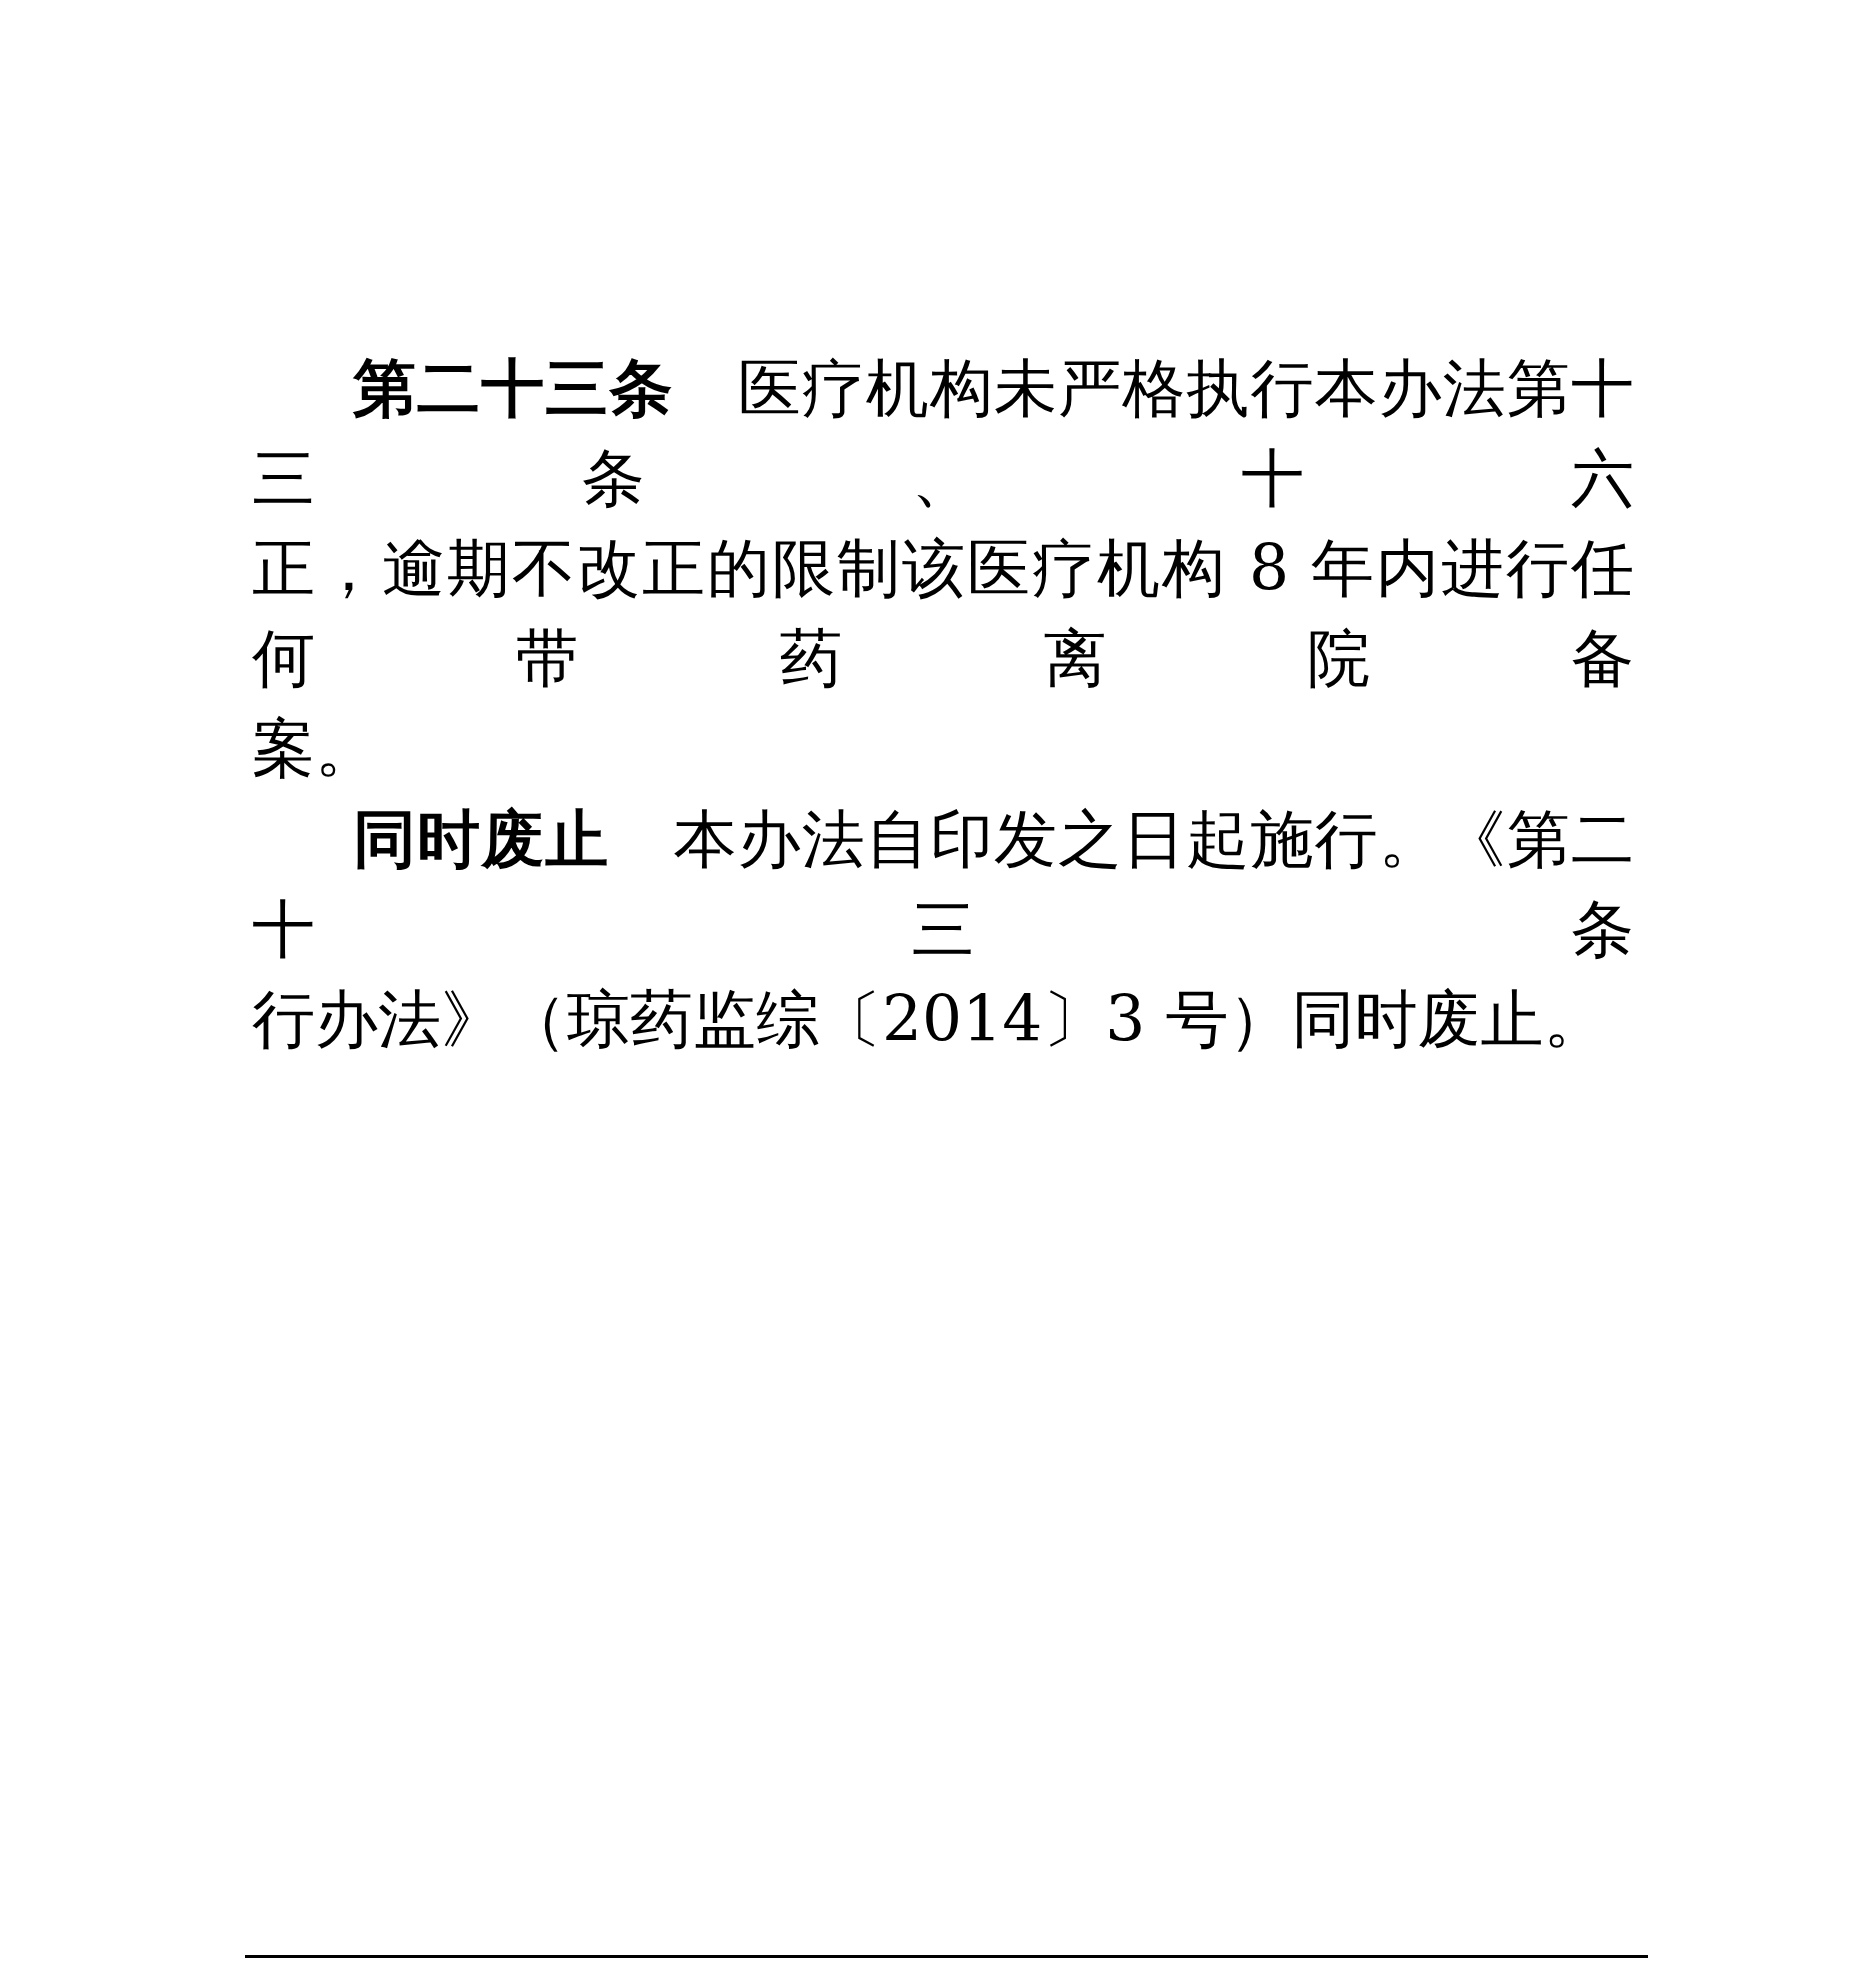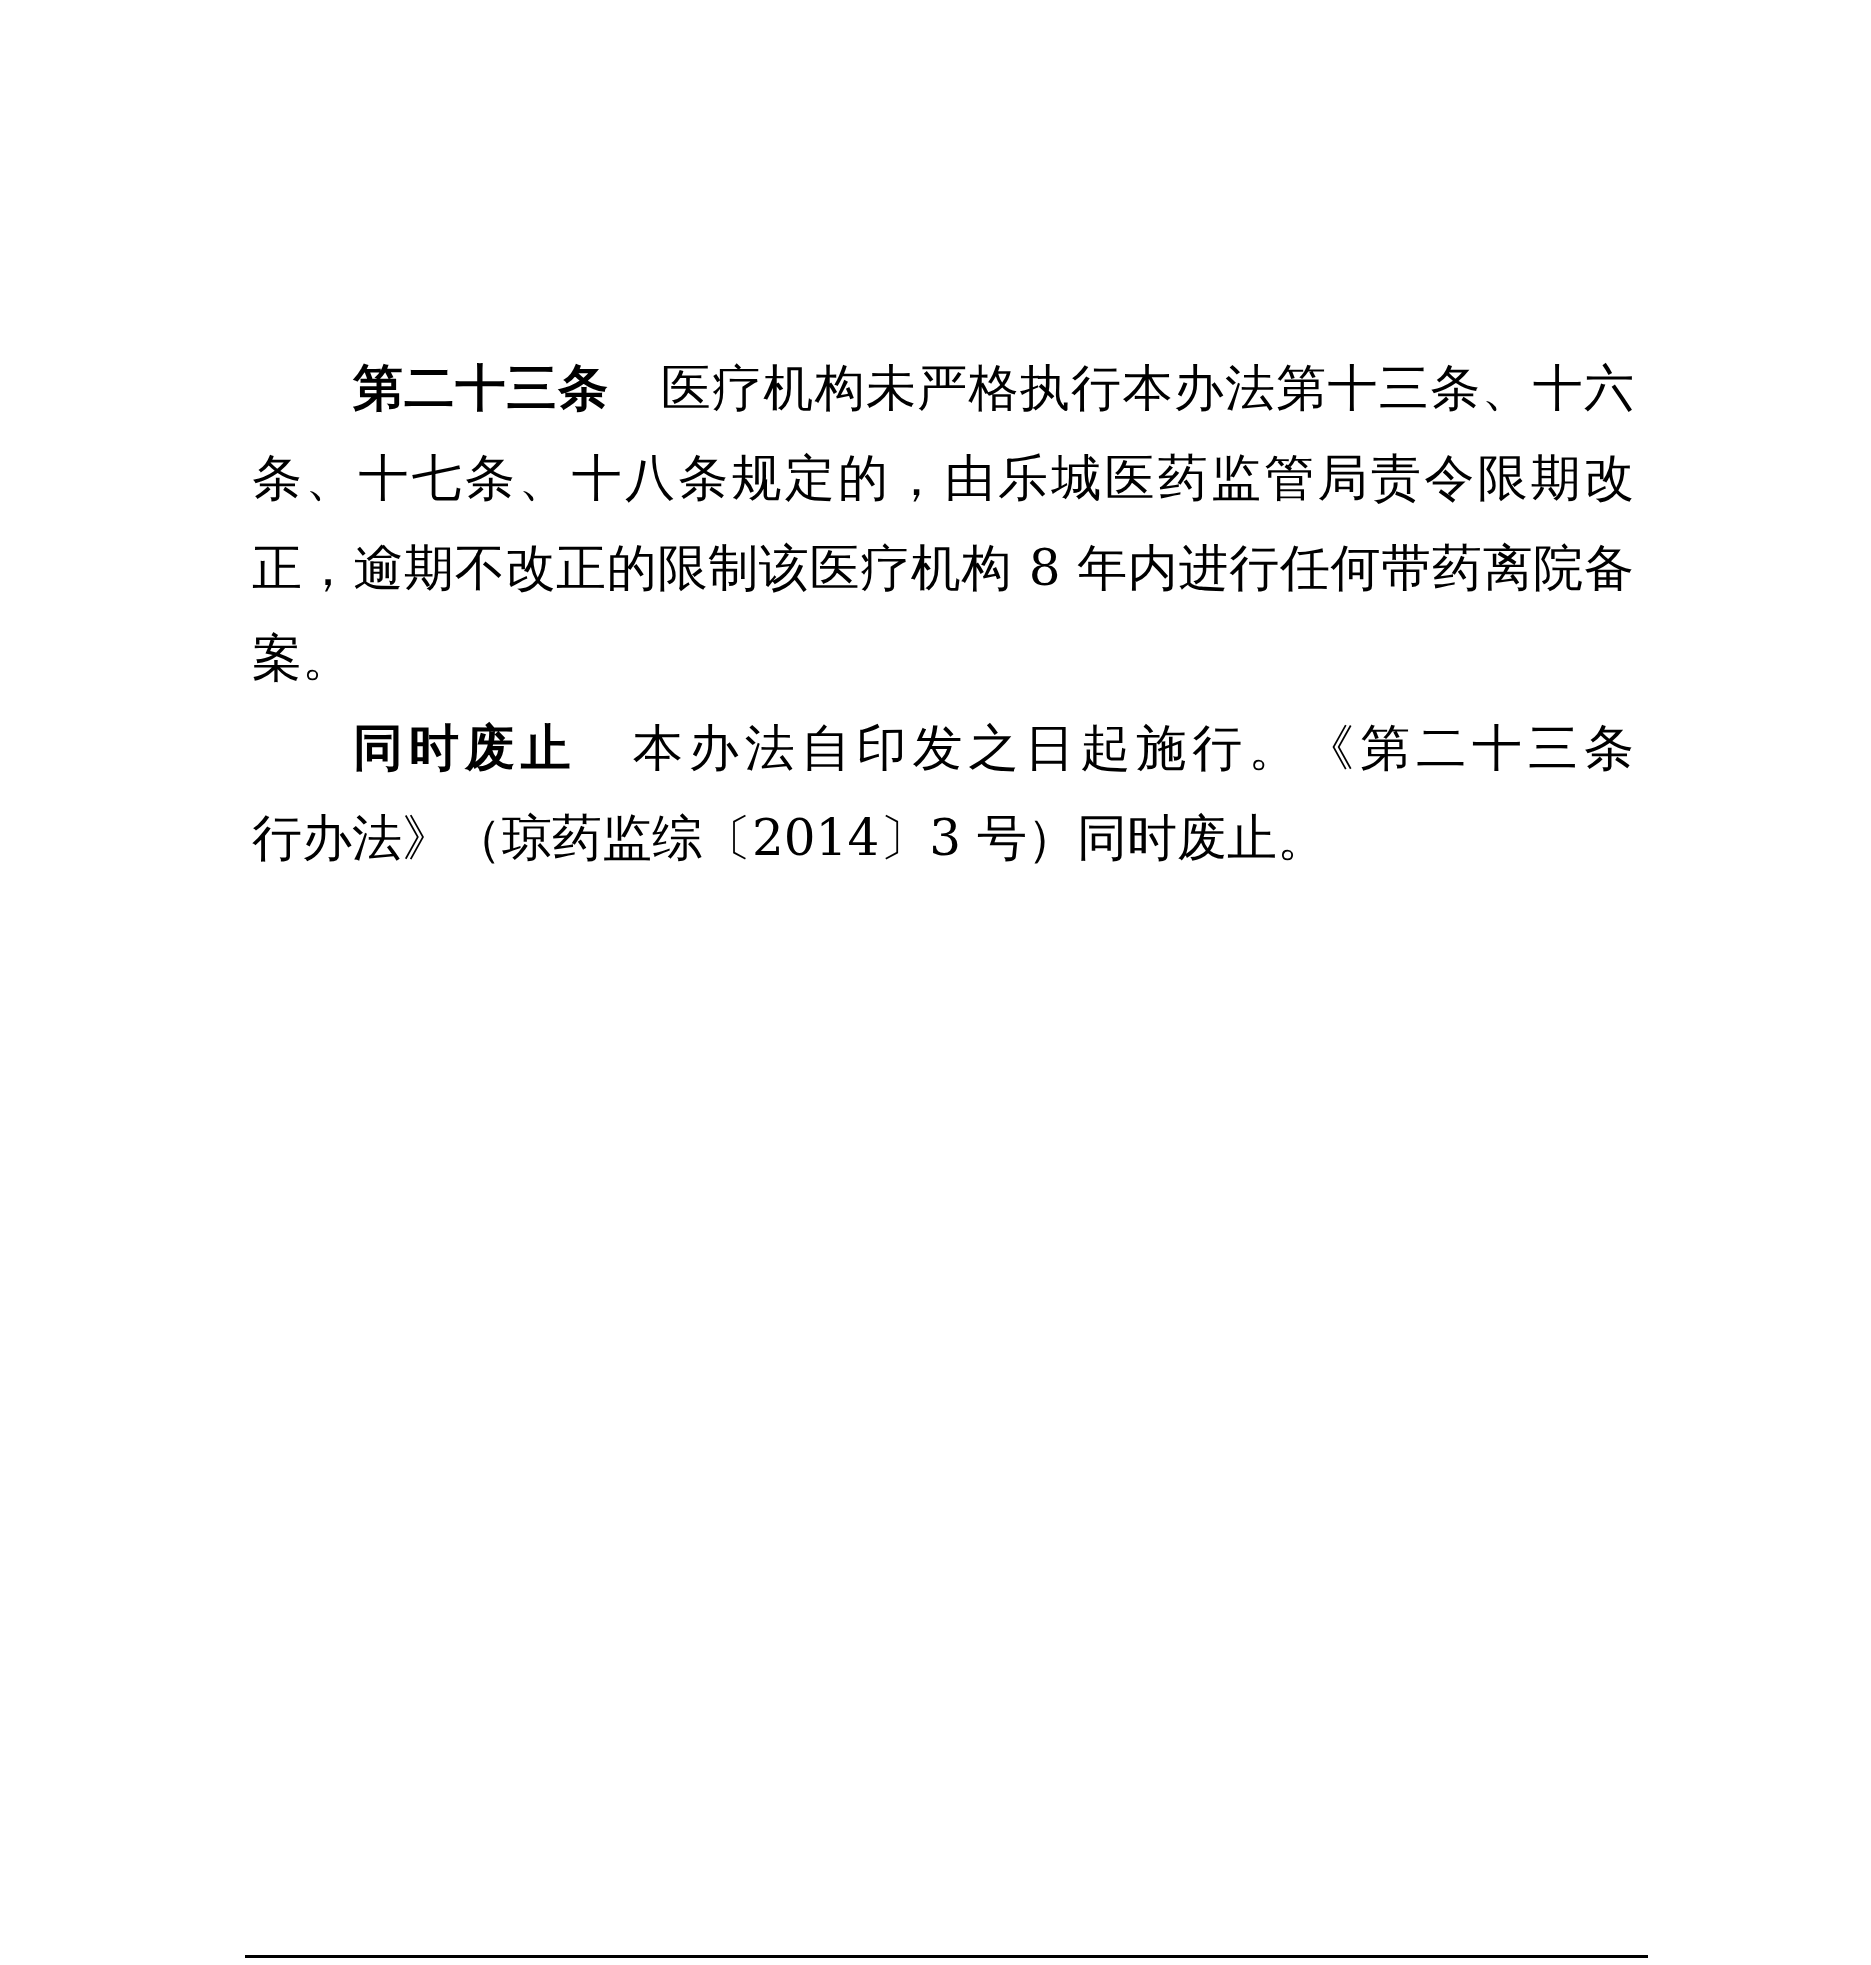--- a/index.html
+++ b/index.html
@@ -9,21 +9,21 @@
     background: #ffffff;
     color: #000000;
     font-family: "DejaVu Serif", serif;
   }
   .page { position: absolute; inset: 0; background: #ffffff; overflow: hidden; }
 
   
   .body-text {
     position: absolute;
     left: 252px; top: 343px; width: 1382px;
-    font-size: 50px;
+    font-size: 63px;
     line-height: 90px;
     letter-spacing: 0px;
   }
   .line { text-align: justify; }
   .line.justify { text-align-last: justify; }
   .line.indent { text-indent: 101px; }
   .line .bold { font-weight: bold; }
 
   
   .rule { position: absolute; left: 245px; width: 1403px; height: 3.1px; background: #000000; }
@@ -32,23 +32,20 @@
 </head>
 <body>
 
 <div class="page">
 
   <div class="body-text">
     <div class="line justify indent">
       <span class="bold">第二十三条</span><span>　医疗机构未严格执行本办法第十三条、十六</span>
     </div>
     <div class="line justify">
-      <span>条、十七条、十八条规定的，由乐城医药监管局责令限期改</span>
-    </div>
-    <div class="line justify">
       <span>正，逾期不改正的限制该医疗机构 8 年内进行任何带药离院备</span>
     </div>
     <div class="line">
       <span>案。</span>
     </div>
     <div class="line justify indent">
       <span class="bold">同时废止</span><span>　本办法自印发之日起施行。《第二十三条</span>
     </div>
     <div class="line">
       <span>行办法》（琼药监综〔2014〕3 号）同时废止。</span>

